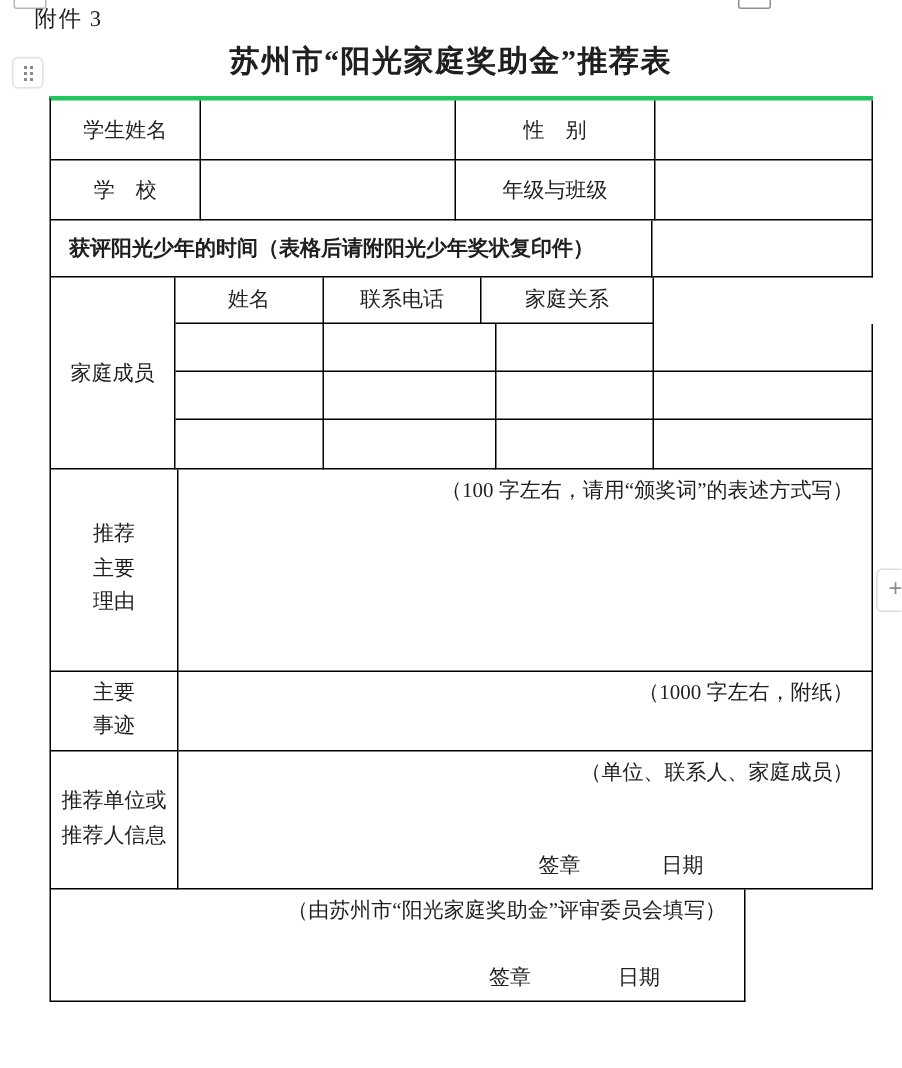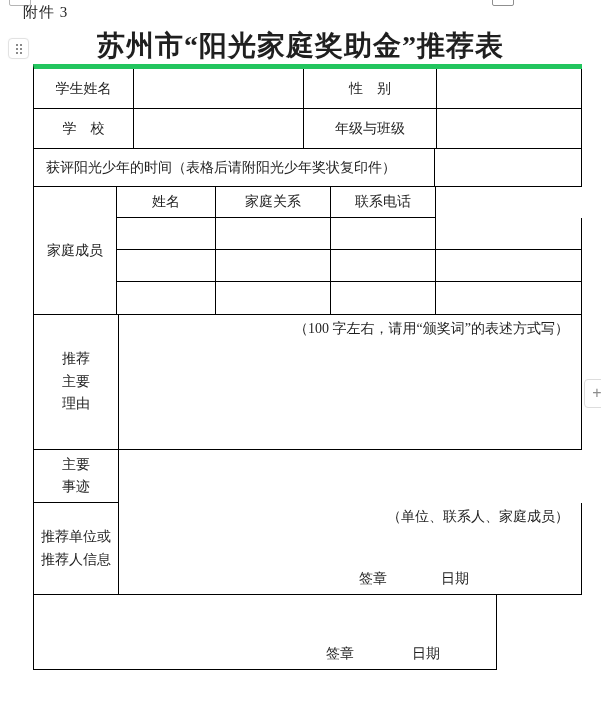--- a/index.html
+++ b/index.html
@@ -39,37 +39,37 @@
     color:#8c8c8c;font-size:16px;line-height:25px;text-align:center;
     font-family:"Liberation Sans",sans-serif;
   }
 
   .attachment{
     position:absolute;left:23px;top:3px;
     font-size:15px;letter-spacing:1px;
   }
   .doc-title{
     position:absolute;left:0;top:27px;width:601px;
-    text-align:center;font-size:28px;font-weight:bold;letter-spacing:1px;
+    text-align:center;font-size:20px;font-weight:bold;letter-spacing:1px;
   }
 
   
   .ftable{
     position:absolute;left:33px;top:64px;width:548px;
-    border-top:5px solid #22c55e;border-left:1px solid #000;
+    border-top:3px solid #22c55e;border-left:1px solid #000;
     font-size:14px;
   }
   .frow{display:flex;}
   .cell{
     box-sizing:border-box;
     border-right:1px solid #000;border-bottom:1px solid #000;
     display:flex;align-items:center;justify-content:center;
     text-align:center;
   }
-  .cell.left{justify-content:flex-start;text-align:left;padding-left:12px;}
+  .cell.left{justify-content:flex-start;text-align:left;padding-left:12px;font-weight:bold;}
   .cell.topleft{
     align-items:flex-start;justify-content:flex-end;text-align:left;
     padding:5px 12px;position:relative;
   }
 
   
   .r40{height:40px;}
   .w100{width:100px;} .w170{width:170px;} .w133{width:133px;} .w144{width:145px;}
   
   .r38{height:38px;}
@@ -137,22 +137,22 @@
   <div class="frow r38">
     <div class="cell w401 left">获评阳光少年的时间（表格后请附阳光少年奖状复印件）</div>
     <div class="cell w146"></div>
   </div>
 
   <div class="fam">
     <div class="cell fam-label">家庭成员</div>
     <div class="fam-right">
       <div class="famrow h31">
         <div class="cell fw99">姓名</div>
+        <div class="cell fw105">联系电话</div>
         <div class="cell fw115">家庭关系</div>
-        <div class="cell fw105">联系电话</div>
       </div>
       <div class="famrow h32">
         <div class="cell fw99"></div>
         <div class="cell fw115"></div>
         <div class="cell fw105"></div>
         <div class="cell fw145"></div>
       </div>
       <div class="famrow h32">
         <div class="cell fw99"></div>
         <div class="cell fw115"></div>
@@ -181,40 +181,44 @@
     </div>
   </div>
 
   <div class="frow h53">
     <div class="cell lab85">
       <div>
         <div>主要</div>
         <div>事迹</div>
       </div>
     </div>
+    <div class="cell con462 topleft">
+      <span>（1000 字左右，附纸）</span>
+    </div>
   </div>
 
   <div class="frow h92">
     <div class="cell lab85">
       <div>
         <div>推荐单位或</div>
         <div>推荐人信息</div>
       </div>
     </div>
     <div class="cell con462 topleft">
       <span>（单位、联系人、家庭成员）</span>
       <div class="sign-line">
         <span class="rec-sign">签章</span>
         <span class="rec-date">日期</span>
       </div>
     </div>
   </div>
 
   <div class="frow h75">
     <div class="cell con462 topleft">
+      <span>（由苏州市“阳光家庭奖助金”评审委员会填写）</span>
       <div class="sign-line">
         <span class="rev-sign">签章</span>
         <span class="rev-date">日期</span>
       </div>
     </div>
   </div>
 
 </div>
 
 </body></html>

